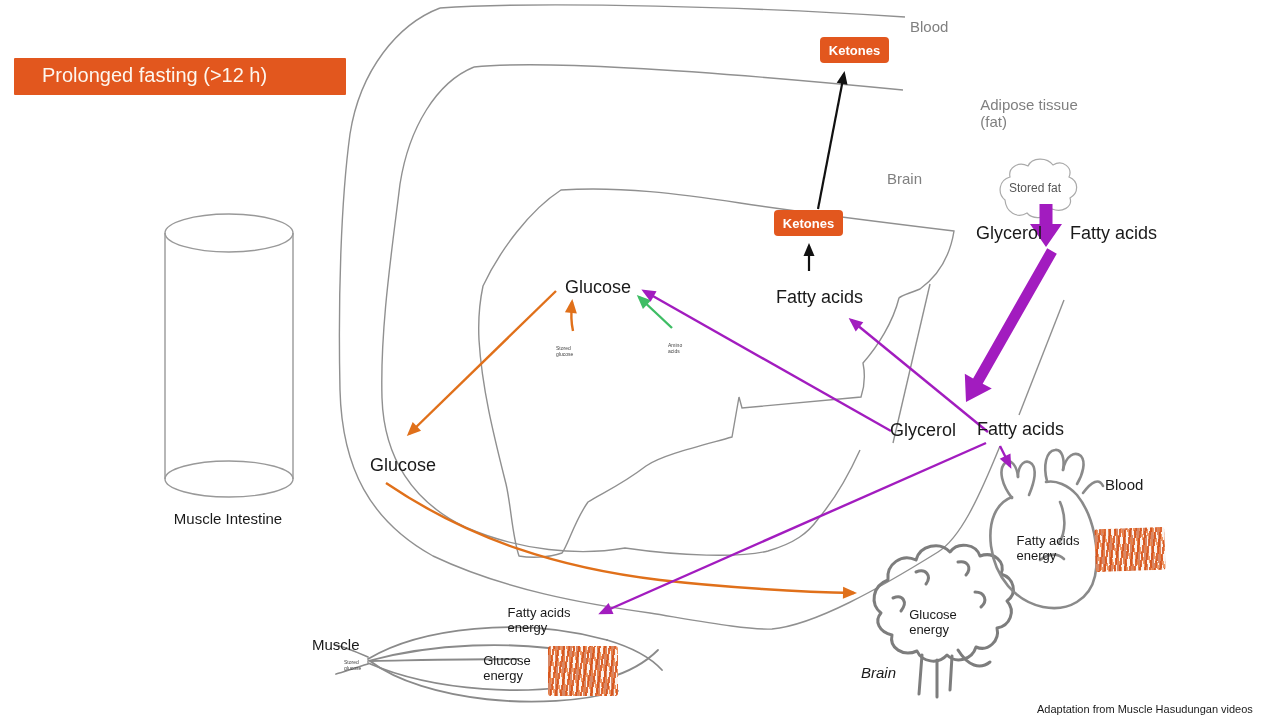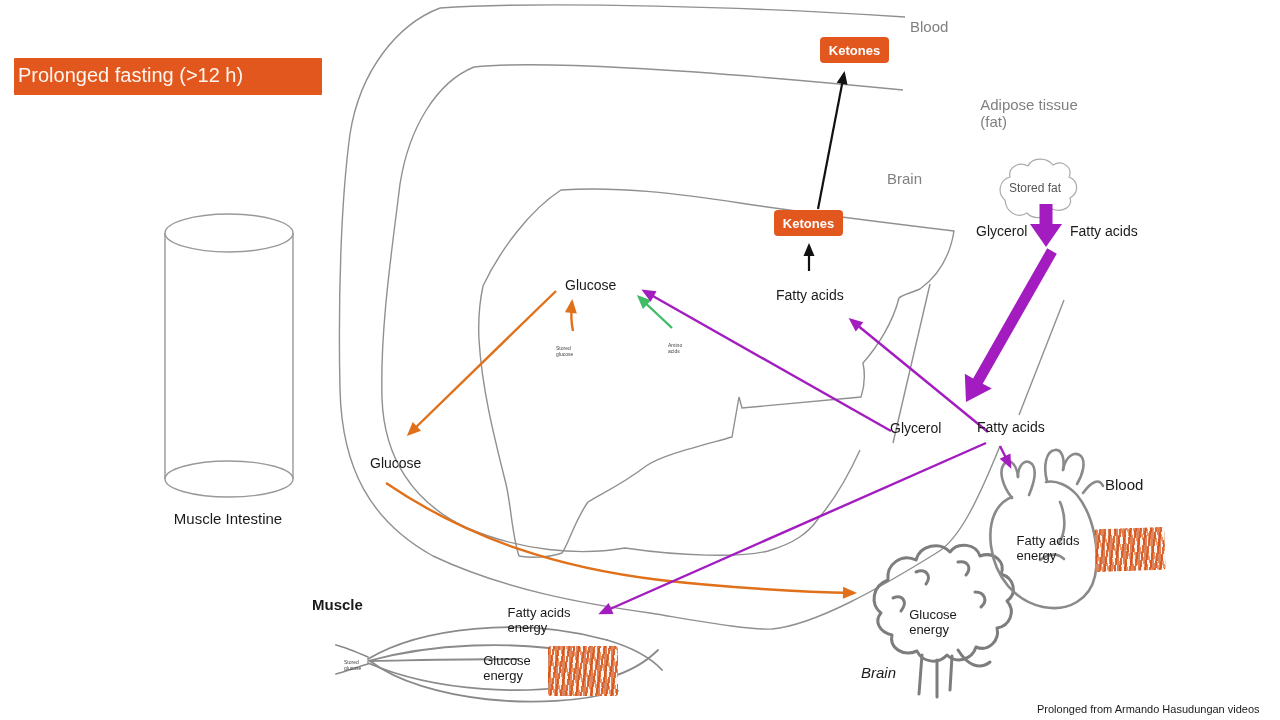--- a/index.html
+++ b/index.html
@@ -2,28 +2,28 @@
 <html><head>
 <meta charset="utf-8">
 <style>
   html,body{margin:0;padding:0;background:#ffffff;}
   #canvas{position:relative;width:1280px;height:720px;background:#ffffff;overflow:hidden;
           font-family:"Liberation Sans",sans-serif;}
   #diagram-svg{position:absolute;left:0;top:0;width:1280px;height:720px;}
   .lbl{position:absolute;color:#1a1a1a;white-space:pre-line;line-height:1.15;}
   .gray{color:#808080;}
   .sz15{font-size:15px;}
-  .sz14{font-size:14px;}
+  .sz14{font-size:18px;}
   .sz13{font-size:13px;}
   .sz11{font-size:11px;}
   .tiny{font-size:5px;color:#444;line-height:1.1;}
   .ctr{transform:translateX(-50%);text-align:left;}
   .obox{position:absolute;background:#E2571E;color:#fff;font-weight:bold;font-size:13px;
         display:flex;align-items:center;justify-content:center;border-radius:4px;}
-  #title-banner{position:absolute;left:14px;top:58px;width:292px;padding:4px 12px 6px 4px;
+  #title-banner{position:absolute;left:14px;top:58px;width:292px;padding:4px 12px 6px 28px;
         background:#E2571E;color:#FDF6EE;font-size:20px;line-height:27px;border-radius:1px;}
   .patch{position:absolute;border-radius:3px;
      background:
        repeating-linear-gradient(100deg, rgba(214,80,22,.85) 0 2px, rgba(255,255,255,0) 2px 5px),
        repeating-linear-gradient(75deg,  rgba(233,126,66,.8) 0 2px, rgba(255,255,255,0) 2px 6px),
        repeating-linear-gradient(90deg,  rgba(190,62,14,.55) 0 3px, rgba(255,255,255,.6) 3px 7px),
        #f6e2d2;}
 </style>
 </head>
 <body>
@@ -150,21 +150,21 @@
   </div>
 
   <div class="obox" style="left:820px;top:37px;width:69px;height:26px;">Ketones</div>
   <div class="obox" style="left:774px;top:210px;width:69px;height:26px;">Ketones</div>
 
   <div class="lbl gray sz15" style="left:910px;top:2px;margin-top:16px;">Blood</div>
   <div class="lbl gray sz15 ctr" style="left:1029px;top:96px;">Adipose tissue
 (fat)</div>
   <div class="lbl gray sz15" style="left:887px;top:170px;">Brain</div>
   <div class="lbl sz15 ctr" style="left:228px;top:510px;">Muscle Intestine</div>
-  <div class="lbl sz15" style="left:312px;top:596px;font-weight:bold;">Muscle</div>
+  <div class="lbl sz15" style="left:312px;top:636px;">Muscle</div>
   <div class="lbl sz15" style="left:861px;top:664px;font-style:italic;">Brain</div>
   <div class="lbl sz15" style="left:1105px;top:476px;">Blood</div>
 
   <div class="lbl" style="left:1035px;top:182px;font-size:12px;color:#555;transform:translateX(-50%);">Stored fat</div>
   <div class="lbl sz14" style="left:976px;top:223px;">Glycerol</div>
   <div class="lbl sz14" style="left:1070px;top:223px;">Fatty acids</div>
   <div class="lbl sz14" style="left:890px;top:420px;">Glycerol</div>
   <div class="lbl sz14" style="left:977px;top:419px;">Fatty acids</div>
   <div class="lbl sz14" style="left:565px;top:277px;">Glucose</div>
   <div class="lbl sz14" style="left:776px;top:287px;">Fatty acids</div>
@@ -181,15 +181,15 @@
   <div class="lbl sz13 ctr" style="left:539px;top:606px;">Fatty acids
 energy</div>
   <div class="lbl sz13 ctr" style="left:507px;top:654px;">Glucose
 energy</div>
   <div class="lbl sz13 ctr" style="left:933px;top:608px;">Glucose
 energy</div>
 
   <div class="patch" style="left:1095px;top:528px;width:70px;height:43px;transform:rotate(-2deg);"></div>
   <div class="patch" style="left:548px;top:646px;width:70px;height:50px;"></div>
 
-  <div class="lbl sz11" style="left:1037px;top:703px;">Prolonged from Armando Hasudungan videos</div>
+  <div class="lbl sz11" style="left:1037px;top:703px;">Adaptation from Muscle Hasudungan videos</div>
 
 </div>
 
 </body></html>

